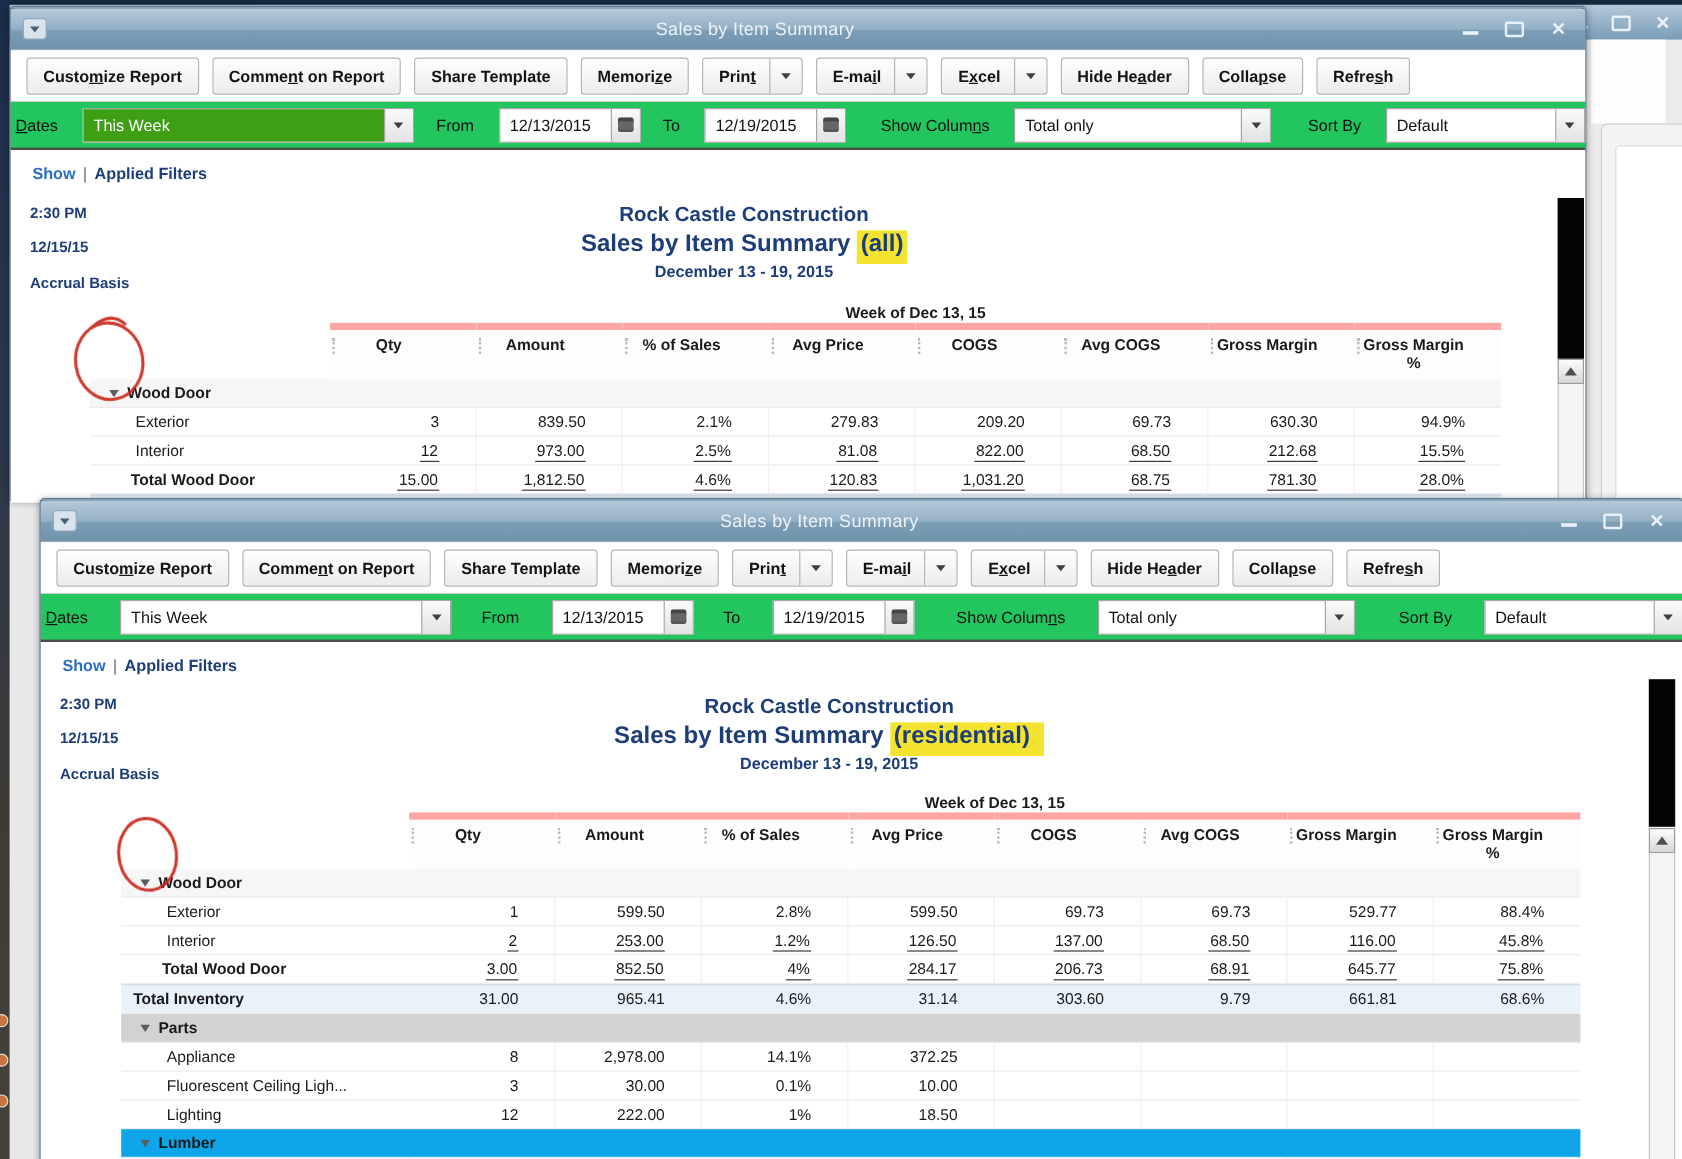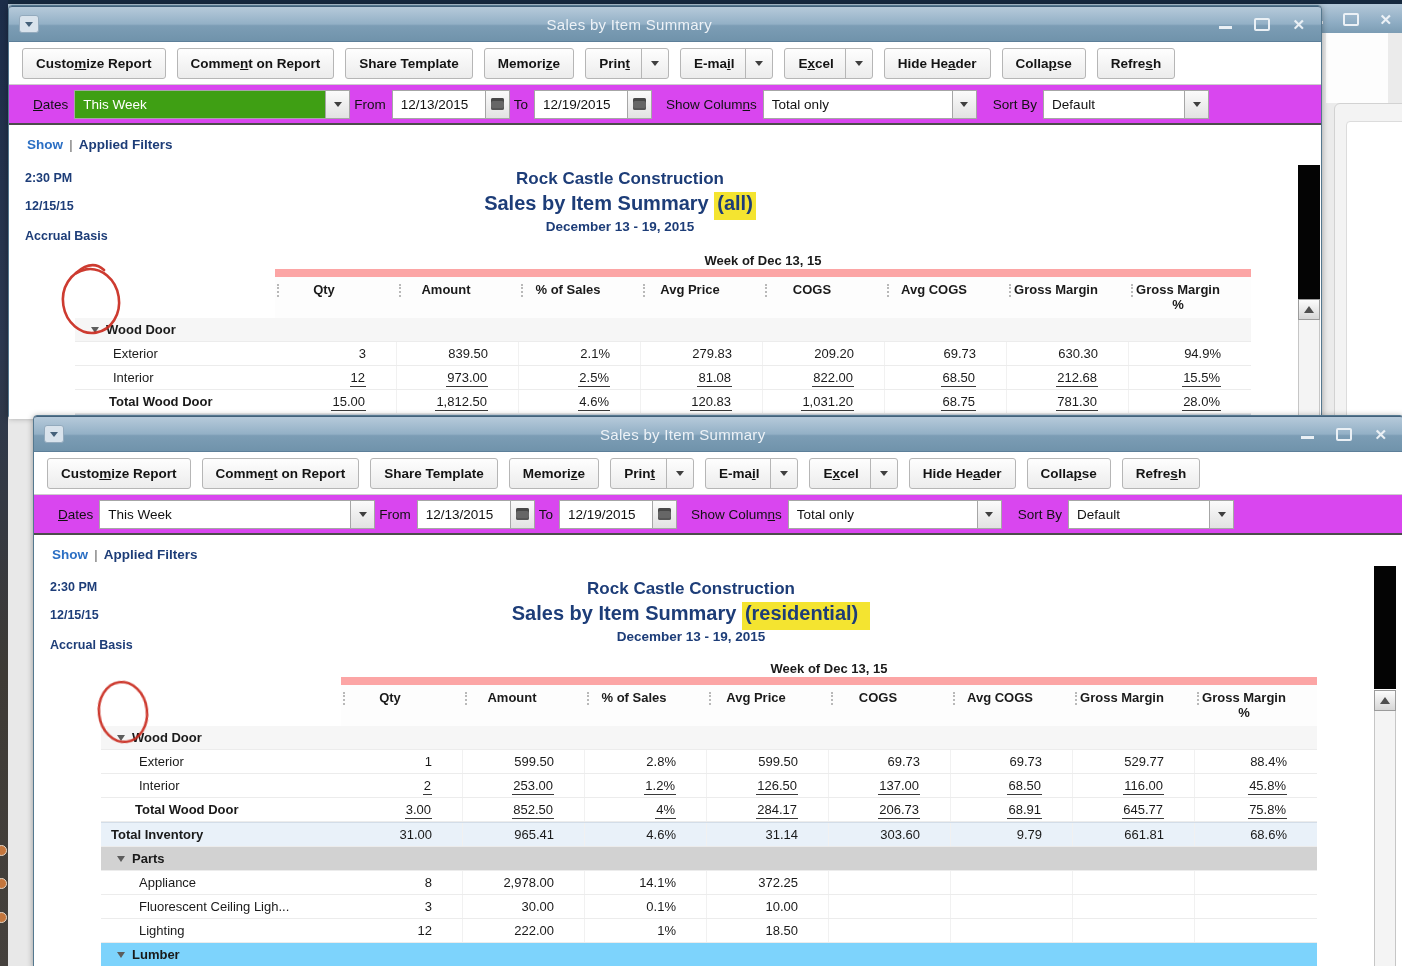--- a/index.html
+++ b/index.html
@@ -36,22 +36,22 @@
   .ic-max{display:inline-block;width:12px;height:9px;border:2px solid currentColor;border-radius:2px;}
   .ic-close{font-size:15px;font-weight:bold;line-height:1;}
 
   .toolbar{height:42px;display:flex;align-items:center;gap:11px;padding:0 13px;background:#fff;
     border-bottom:1px solid #cdcdcd;}
   .tb-btn{display:inline-flex;align-items:center;height:29px;padding:0 13px;border:1px solid #b6b6b6;
     border-radius:3px;background:linear-gradient(#fefefe,#ececec);font-weight:bold;font-size:13.5px;color:#141414;cursor:default;}
   .tb-btn .arrow{border-left:1px solid #b6b6b6;margin:0 -13px 0 11px;padding:0 9px;height:29px;display:flex;align-items:center;}
   .tri-dn{width:0;height:0;border-left:4px solid transparent;border-right:4px solid transparent;border-top:5px solid #3f3f3f;}
 
-  .filterbar{height:38px;display:flex;align-items:center;padding:0 20px;background:#d946ef;
-    border-bottom:2px solid #4c4c4c;font-size:13.5px;}
+  .filterbar{height:38px;display:flex;align-items:center;padding:0 0;background:#22c55e;
+    border-bottom:2px solid #4c4c4c;font-size:13.5px;justify-content:space-between;}
   .flabel{margin:0 6px 0 4px;white-space:nowrap;}
   .dd,.datef{height:27px;border:1px solid #a6a6a6;display:inline-flex;align-items:stretch;background:#fff;}
   .dd .val,.datef .val{display:flex;align-items:center;padding:0 8px;}
   .dbtn{width:23px;border-left:1px solid #a6a6a6;background:linear-gradient(#fbfbfb,#e2e2e2);
     display:flex;align-items:center;justify-content:center;}
   .dd.green .val{background:#3f9f14;color:#fff;}
   .calicon{width:13px;height:12px;background:#666;border-radius:2px;box-shadow:inset 0 3px 0 #474747,inset 0 -2px 0 #565656;}
   .w-dates .val{width:234px;}
   .w-date .val{width:76px;}
   .w-cols .val{width:172px;}
@@ -67,37 +67,37 @@
   .rpt-company{font-size:17px;}
   .rpt-title{font-size:20px;margin-top:3px;}
   .rpt-period{font-size:13.5px;margin-top:4px;}
   .hl{background:#f4e430;border-bottom:6px solid #f4e430;padding:0 3px;}
   .hl.wide{padding-right:12px;}
 
   
   .rtable{position:absolute;font-size:13px;color:#1a1a1a;}
   .span-hdr{font-weight:bold;text-align:center;padding-bottom:1px;}
   .hdr-row,.row{display:grid;grid-template-columns:var(--namew) repeat(8,122px);}
-  .hcell{font-weight:bold;text-align:center;padding:5px 24px 6px 0;border-top:8px solid #fca5a5;position:relative;background:#fdfdfd;}
+  .hcell{font-weight:bold;text-align:center;padding:5px 24px 6px 0;border-top:6px solid #fca5a5;position:relative;background:#fdfdfd;}
   .hcell::before{content:"";position:absolute;left:2px;top:7px;height:13px;border-left:2px dotted #b9b9b9;}
   .hcell.name{border-top:none;background:transparent;}
   .hcell.name::before{display:none;}
   .row{height:23px;align-items:center;border-bottom:1px solid #ececec;}
   .label{padding-left:16px;white-space:nowrap;overflow:hidden;display:flex;align-items:center;}
   .row.item .label{padding-left:38px;}
   .row.total .label{padding-left:34px;font-weight:bold;}
   .row.grand .label{padding-left:10px;font-weight:bold;}
   .ncell{text-align:right;padding-right:30px;border-right:1px solid #f1f1f1;height:23px;line-height:23px;}
   .ncell:last-child{border-right:none;}
   .row.u .v{border-bottom:1px solid #3a3a3a;padding:0 1px 1px 1px;}
   .row.section{font-weight:bold;}
   .row.section .seccell{grid-column:1/-1;display:flex;align-items:center;padding-left:16px;}
   .row.section.light{background:#f6f6f6;}
   .row.section.dark{background:#d2d2d2;}
-  .row.section.mid{background:#7dd3fc;}
+  .row.section.mid{background:#0ea5e9;}
   .tri-sec{width:0;height:0;border-top:6px solid #5c5c5c;border-left:4px solid transparent;border-right:4px solid transparent;margin-right:7px;}
   .row.grand{background:#e9f1f9;border-top:1px solid #d3dde8;}
 
   
   .sb-black{position:absolute;background:#040404;width:22px;}
   .sb-btn{position:absolute;width:22px;height:21px;box-sizing:border-box;border:1px solid #9b9b9b;
     background:linear-gradient(#fcfcfc,#d7d7d7);display:flex;align-items:center;justify-content:center;}
   .tri-up{width:0;height:0;border-bottom:7px solid #4f4f4f;border-left:5px solid transparent;border-right:5px solid transparent;}
   .sb-track{position:absolute;width:22px;box-sizing:border-box;background:#f4f4f4;border:1px solid #c6c6c6;border-top:none;}
 

